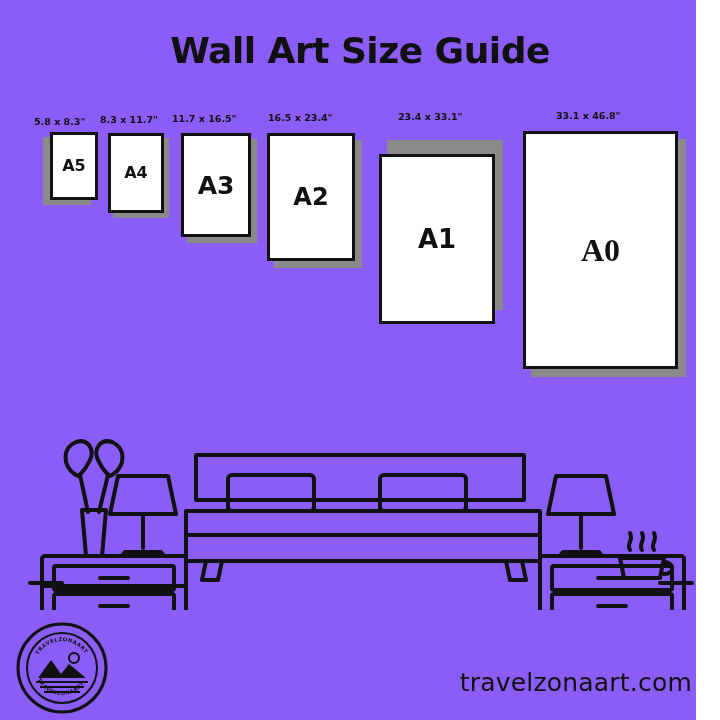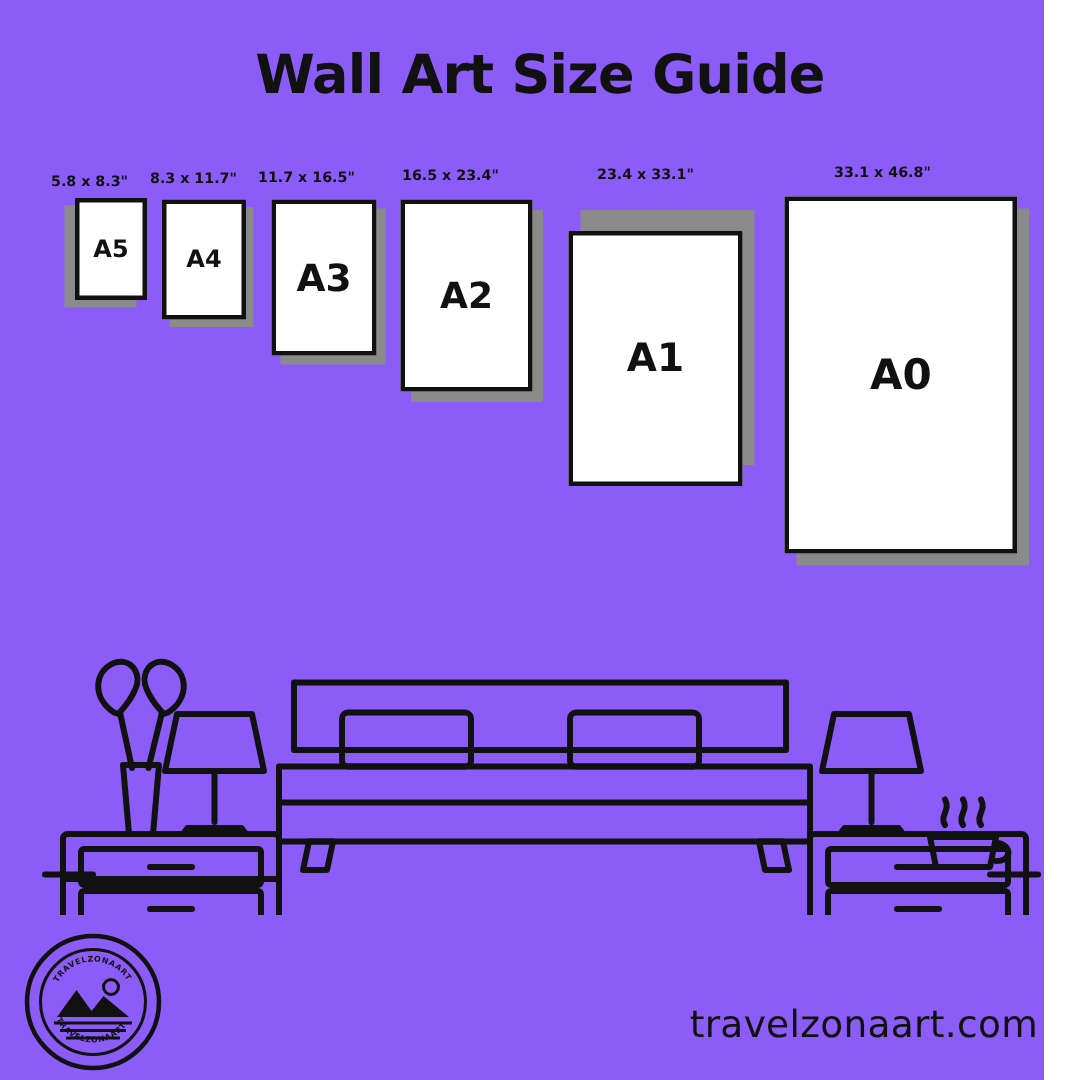--- a/index.html
+++ b/index.html
@@ -159,21 +159,21 @@
       <div class="frame-shadow" style="left:11px; top:30px; width:116px; height:170px;"></div>
       <div class="frame-box" style="left:3px; top:22px; width:116px; height:170px;margin-top:22px;">
         <span class="frame-name" style="font-size:26px;">A1</span>
       </div>
     </div>
 
     <div class="frame-wrap" style="left:520px; top:0;">
       <div class="frame-label" style="left:36px; top:0px;">33.1 x 46.8"</div>
       <div class="frame-shadow" style="left:11px; top:29px; width:155px; height:238px;"></div>
       <div class="frame-box" style="left:3px; top:21px; width:155px; height:238px;">
-        <span class="frame-name" style="font-size:28px;">A0</span>
+        <span class="frame-name" style="font-size:32px;font-family:Liberation Serif, serif;">A0</span>
       </div>
     </div>
 
   </div>
 
   <div id="scene">
     <svg width="720" height="230" viewBox="0 0 720 230" xmlns="http://www.w3.org/2000/svg">
       <g fill="none" stroke="#111111" stroke-width="4" stroke-linecap="round" stroke-linejoin="round">
 
         <line x1="30" y1="203" x2="62" y2="203"></line>

